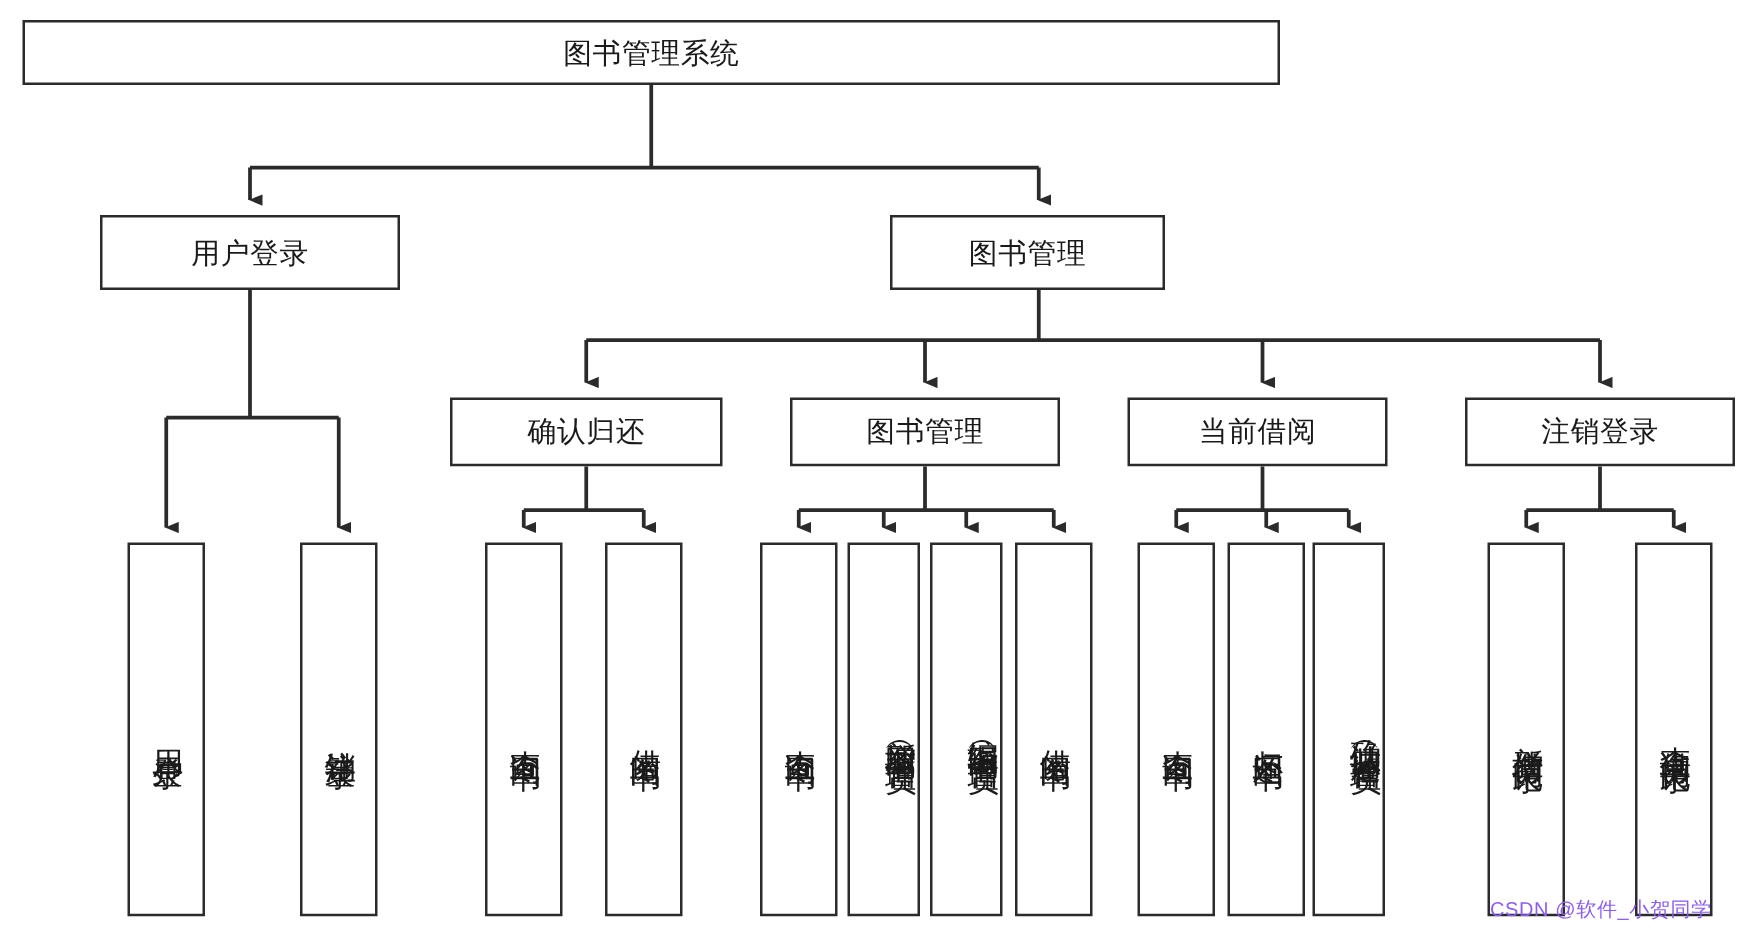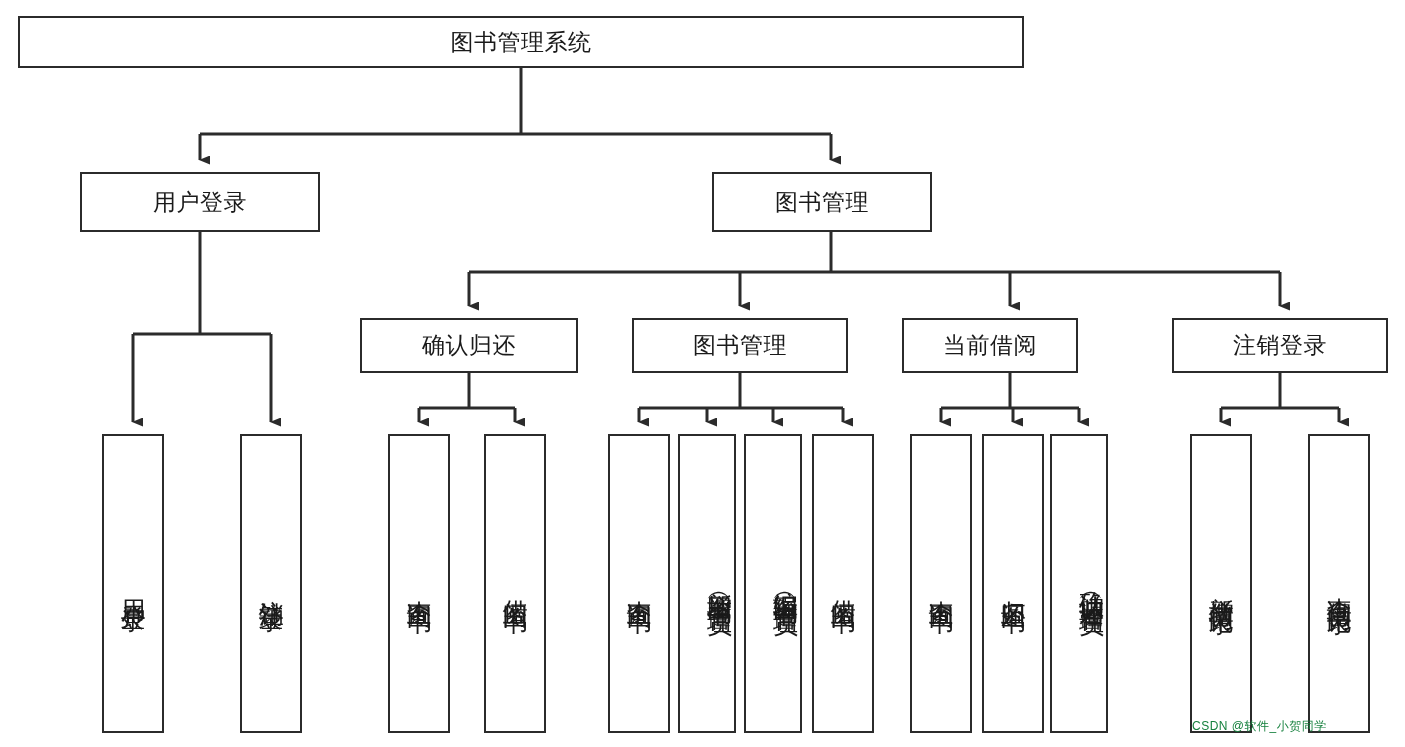--- a/index.html
+++ b/index.html
@@ -52,22 +52,22 @@
   }
   .node.v.lower {
     align-items: center;
   }
   .node-label {
     display: block;
     white-space: pre-line;
   }
   .watermark {
     position: absolute;
-    font-size: 12px;
-    color: #15803d;
+    font-size: 16px;
+    color: #8b5cf6;
     letter-spacing: 0.5px;
     white-space: nowrap;
   }
 </style>
 </head>
 <body>
 
 <div id="diagram-root">
 
   <svg class="edges" viewBox="0 0 1405 747">
@@ -125,21 +125,21 @@
         <span class="node-label">图书管理</span>
       </div>
     </div>
   <div id="nodes-l2">
       <div class="node h" style="left: 360px; top: 318px; width: 218px; height: 55px;">
         <span class="node-label">确认归还</span>
       </div>
       <div class="node h" style="left: 632px; top: 318px; width: 216px; height: 55px;">
         <span class="node-label">图书管理</span>
       </div>
-      <div class="node h" style="left: 902px; top: 318px; width: 176px; height: 55px;">
+      <div class="node h" style="left: 902px; top: 318px; width: 208px; height: 55px;">
         <span class="node-label">当前借阅</span>
       </div>
       <div class="node h" style="left: 1172px; top: 318px; width: 216px; height: 55px;">
         <span class="node-label">注销登录</span>
       </div>
     </div>
   <div id="nodes-leaves">
       <div class="node v lower" style="left: 102px; top: 434px; width: 62px; height: 299px;">
         <span class="node-label">用户登录</span>
       </div>

